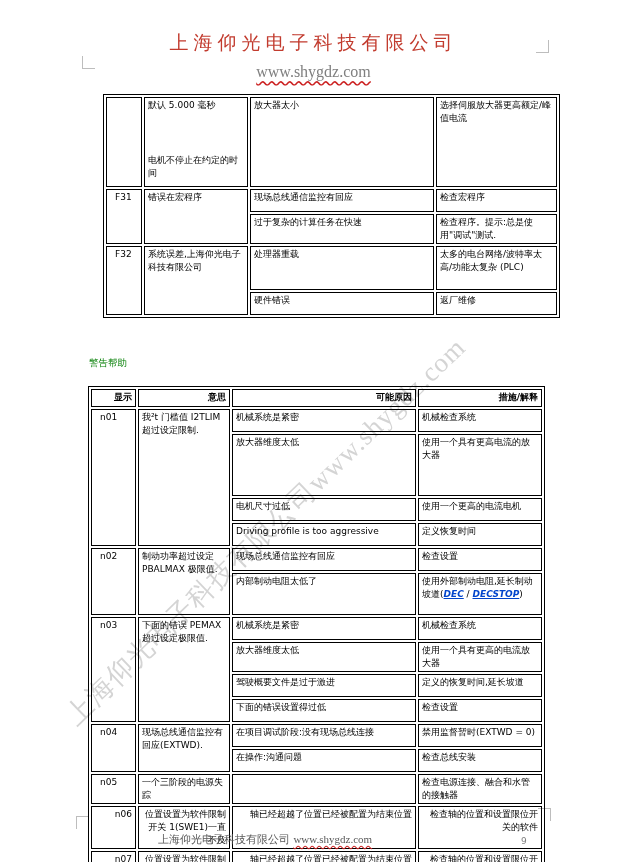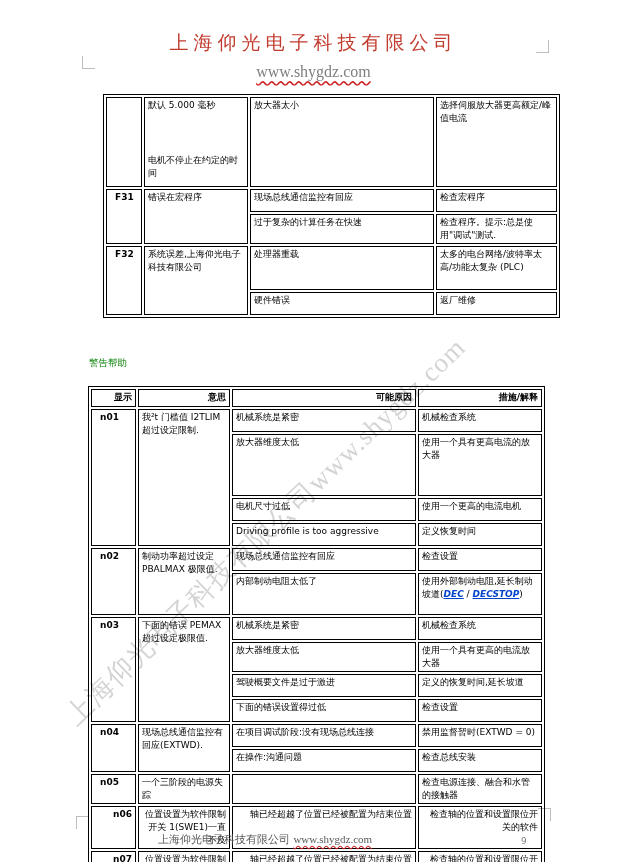--- a/index.html
+++ b/index.html
@@ -30,21 +30,21 @@
   .mark.bl{left:76px;top:816px;border-left-width:1px;border-top-width:1px;}
   .mark.br{left:538px;top:808px;border-right-width:1px;border-top-width:1px;}
 
   
   table{border-collapse:separate;border-spacing:2px;border:1px solid #000;
     table-layout:fixed;background:transparent;}
   td,th{border:1px solid #000;vertical-align:top;padding:1px 3px;
     font-size:9px;line-height:13px;word-break:break-word;background:transparent;
     font-weight:normal;text-align:left;}
   th{font-weight:bold;text-align:right;}
-  td.code{font-weight:bold;padding-left:8px;}
+  td.code{font-weight:normal;padding-left:8px;}
   .t1{position:absolute;left:88px;top:94px;width:457px;margin-left:15px;}
   .t2{position:absolute;left:88px;top:386px;width:457px;}
   tr.h86>td{height:86px;} tr.h58>td{height:58px;} tr.h40>td{height:40px;}
   tr.h38>td{height:38px;} tr.h27>td{height:27px;text-align:right;} tr.h19>td{height:19px;}
   tr.h16>th{height:14px;}
   .push{margin-top:42px;}
 
   .section-title{position:absolute;left:89px;top:357px;font-size:9.5px;
     color:#007d00;}
 

